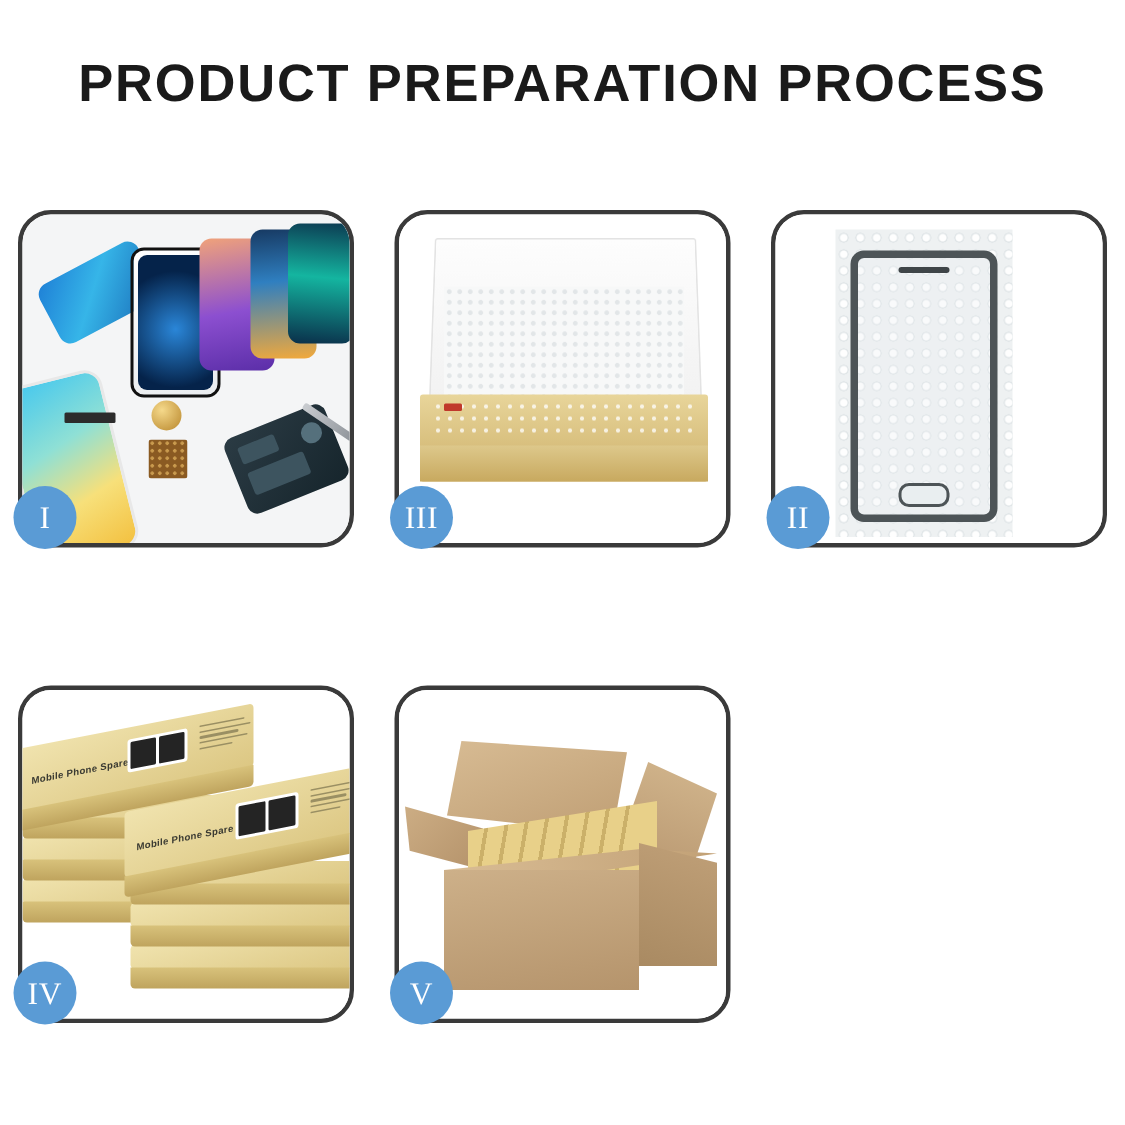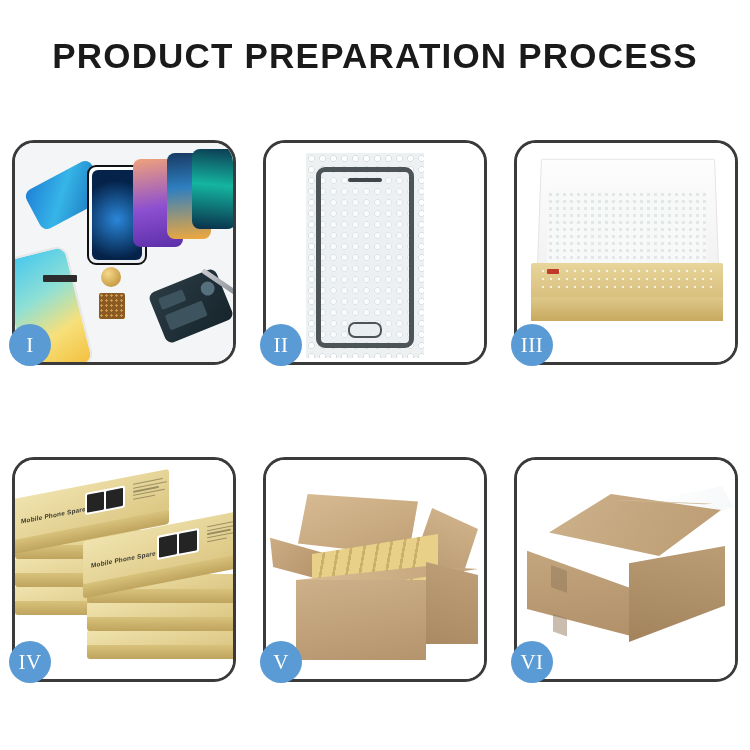--- a/index.html
+++ b/index.html
@@ -237,42 +237,42 @@
           </div>
         <div class="gold"></div>
         <div class="chip"></div>
         <div class="strip"></div>
         <div class="tweez"></div>
       </div>
       <div class="badge">I</div>
     </div>
 
     <div class="panel">
-      <div class="clip p2">
-        <div class="wrap2">
-          <div class="scr2">
-            <div class="spk"></div>
-            <div class="home"></div>
-          </div>
-        </div>
-      </div>
-      <div class="badge">II</div>
-    </div>
-
-    <div class="panel">
       <div class="clip p3">
         <div class="lidflap"></div>
         <div class="foam"></div>
         <div class="boxbody">
           <div class="inner"></div>
           <div class="tagred"></div>
           <div class="front"></div>
         </div>
       </div>
       <div class="badge">III</div>
+    </div>
+
+    <div class="panel">
+      <div class="clip p2">
+        <div class="wrap2">
+          <div class="scr2">
+            <div class="spk"></div>
+            <div class="home"></div>
+          </div>
+        </div>
+      </div>
+      <div class="badge">II</div>
     </div>
 
   </div>
 
   <div class="row">
 
     <div class="panel">
       <div class="clip p4">
         <div class="stack">
 
@@ -349,29 +349,15 @@
           <div class="flapL"></div>
           <div class="innerY"></div>
           <div class="tp5"></div>
           <div class="sd5"></div>
           <div class="fr5"></div>
         </div>
       </div>
       <div class="badge">V</div>
     </div>
 
-    <div class="panel">
-      <div class="clip p6">
-        <div class="c6">
-          <div class="film"></div>
-          <div class="top"></div>
-          <div class="tape"></div>
-          <div class="left"></div>
-          <div class="right"></div>
-          <div class="seal1"></div>
-          <div class="seal2"></div>
-        </div>
-      </div>
-      <div class="badge">VI</div>
-    </div>
 
   </div>
 </div>
 
 </body></html>

